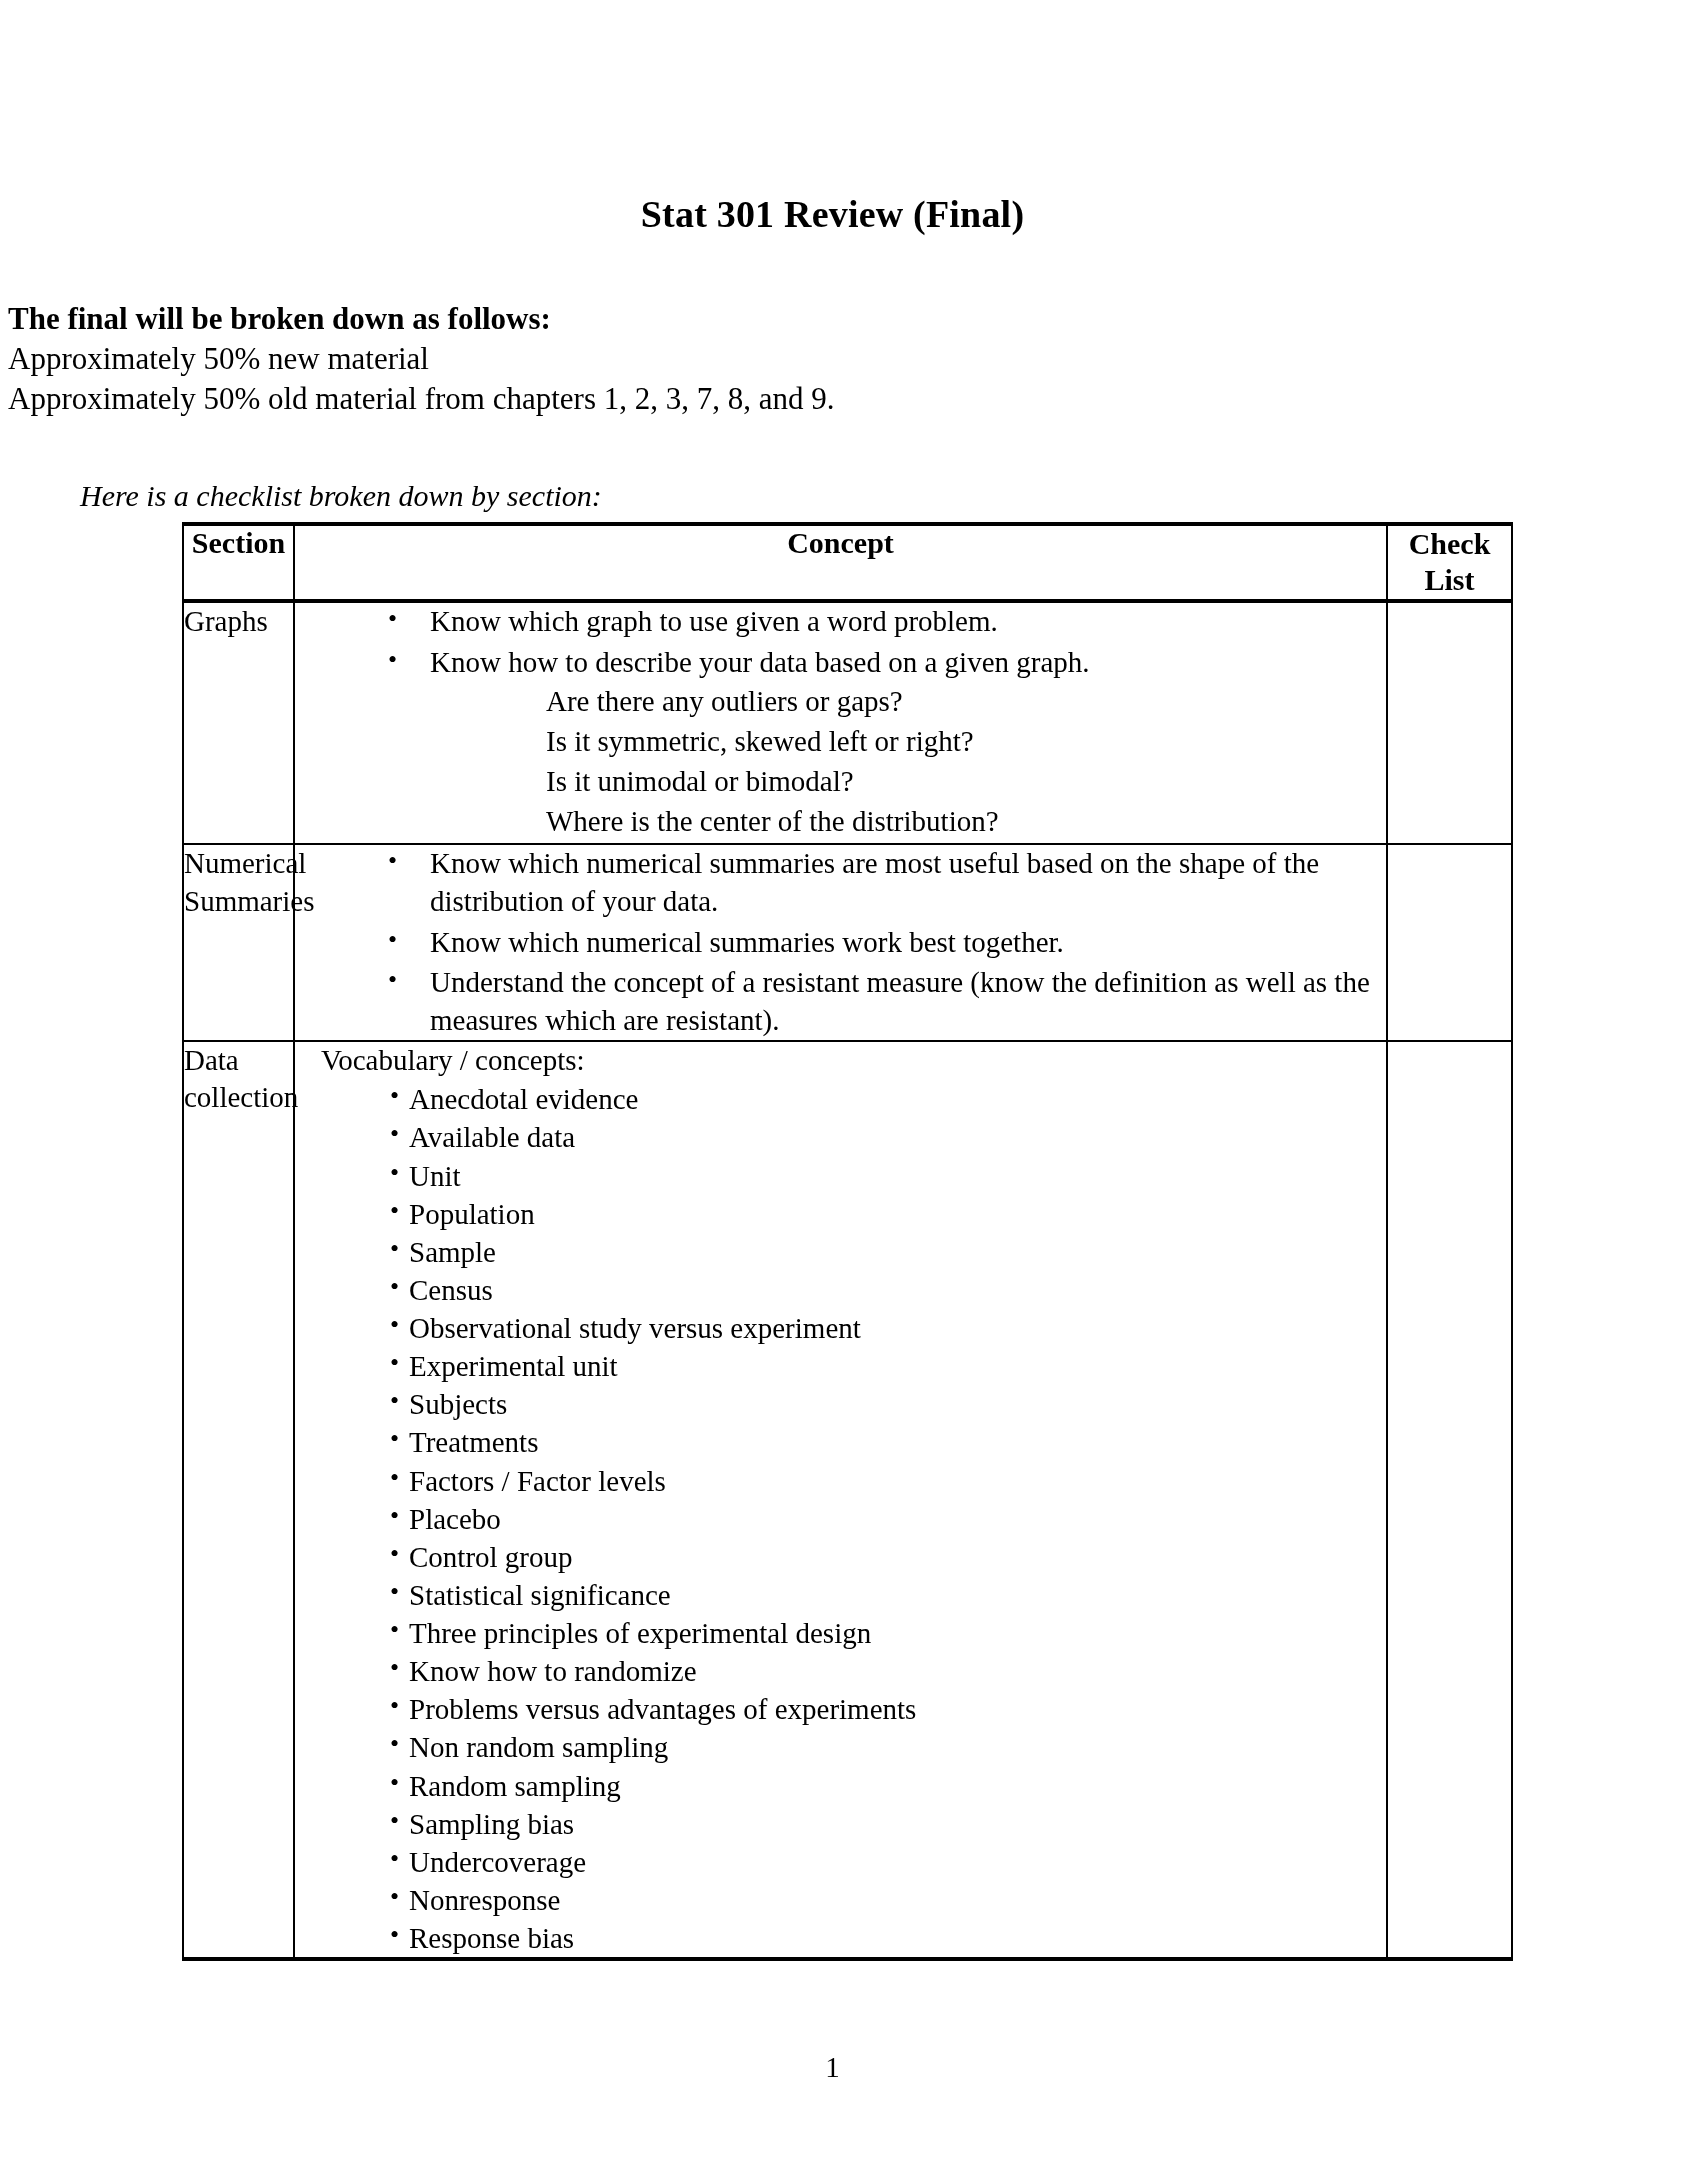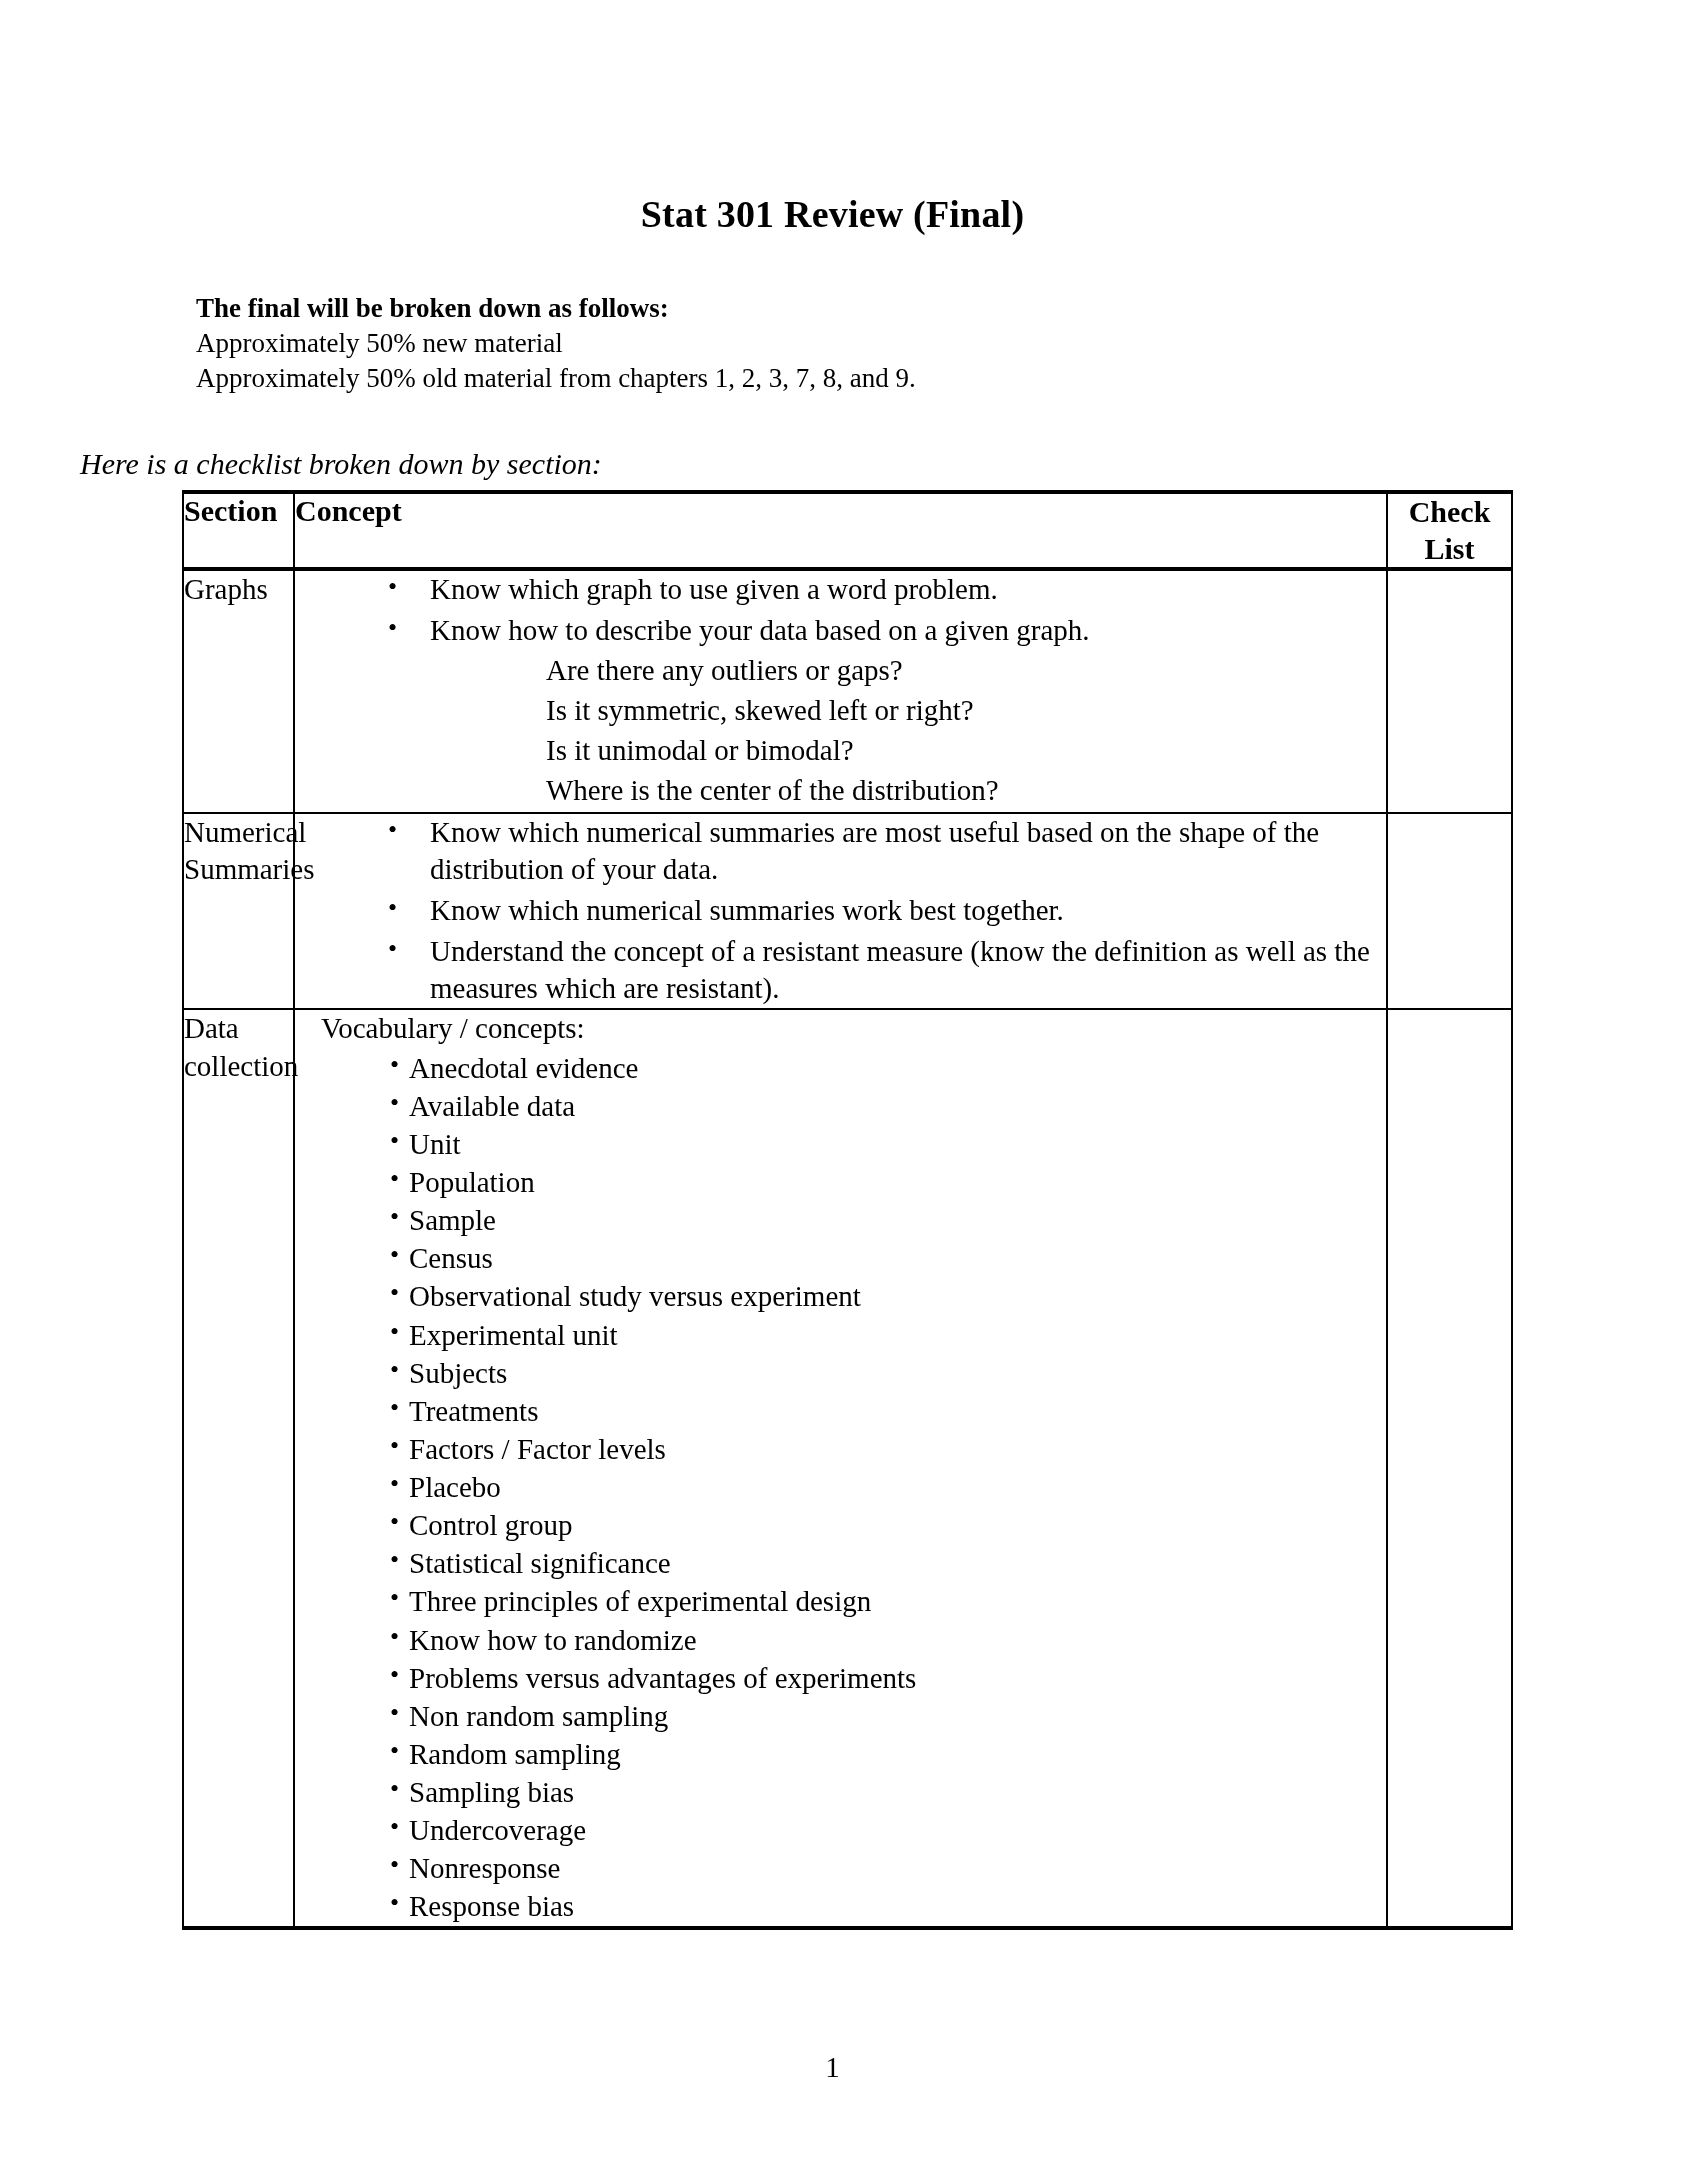--- a/index.html
+++ b/index.html
@@ -30,24 +30,23 @@
     font-size: 38px;
     font-weight: bold;
     letter-spacing: 0.2px;
     margin: 0;
     padding-top: 194px;
     line-height: 1.1;
   }
 
   
   .intro {
-    margin: 0;
-    padding-left: 196px;
+    margin: 8px;
     padding-top: 55px;
-    font-size: 27px;
+    font-size: 31px;
     line-height: 1.30;
   }
   .intro .lead {
     font-weight: bold;
   }
   .intro p {
     margin: 0;
   }
 
   .subtitle {
@@ -81,21 +80,21 @@
     border-bottom-width: 4px;
   }
 
   .col-section  { width: 111px; }
   .col-concept  { width: 1093px; }
   .col-check    { width: 125px; }
 
   
   .th-section,
   .th-concept {
-    text-align: left;
+    text-align: center;
     font-weight: bold;
     font-size: 30px;
     padding: 18px 0 18px 14px;
     height: 73px;
     vertical-align: middle;
   }
   .th-check {
     text-align: center;
     font-weight: bold;
     font-size: 30px;

